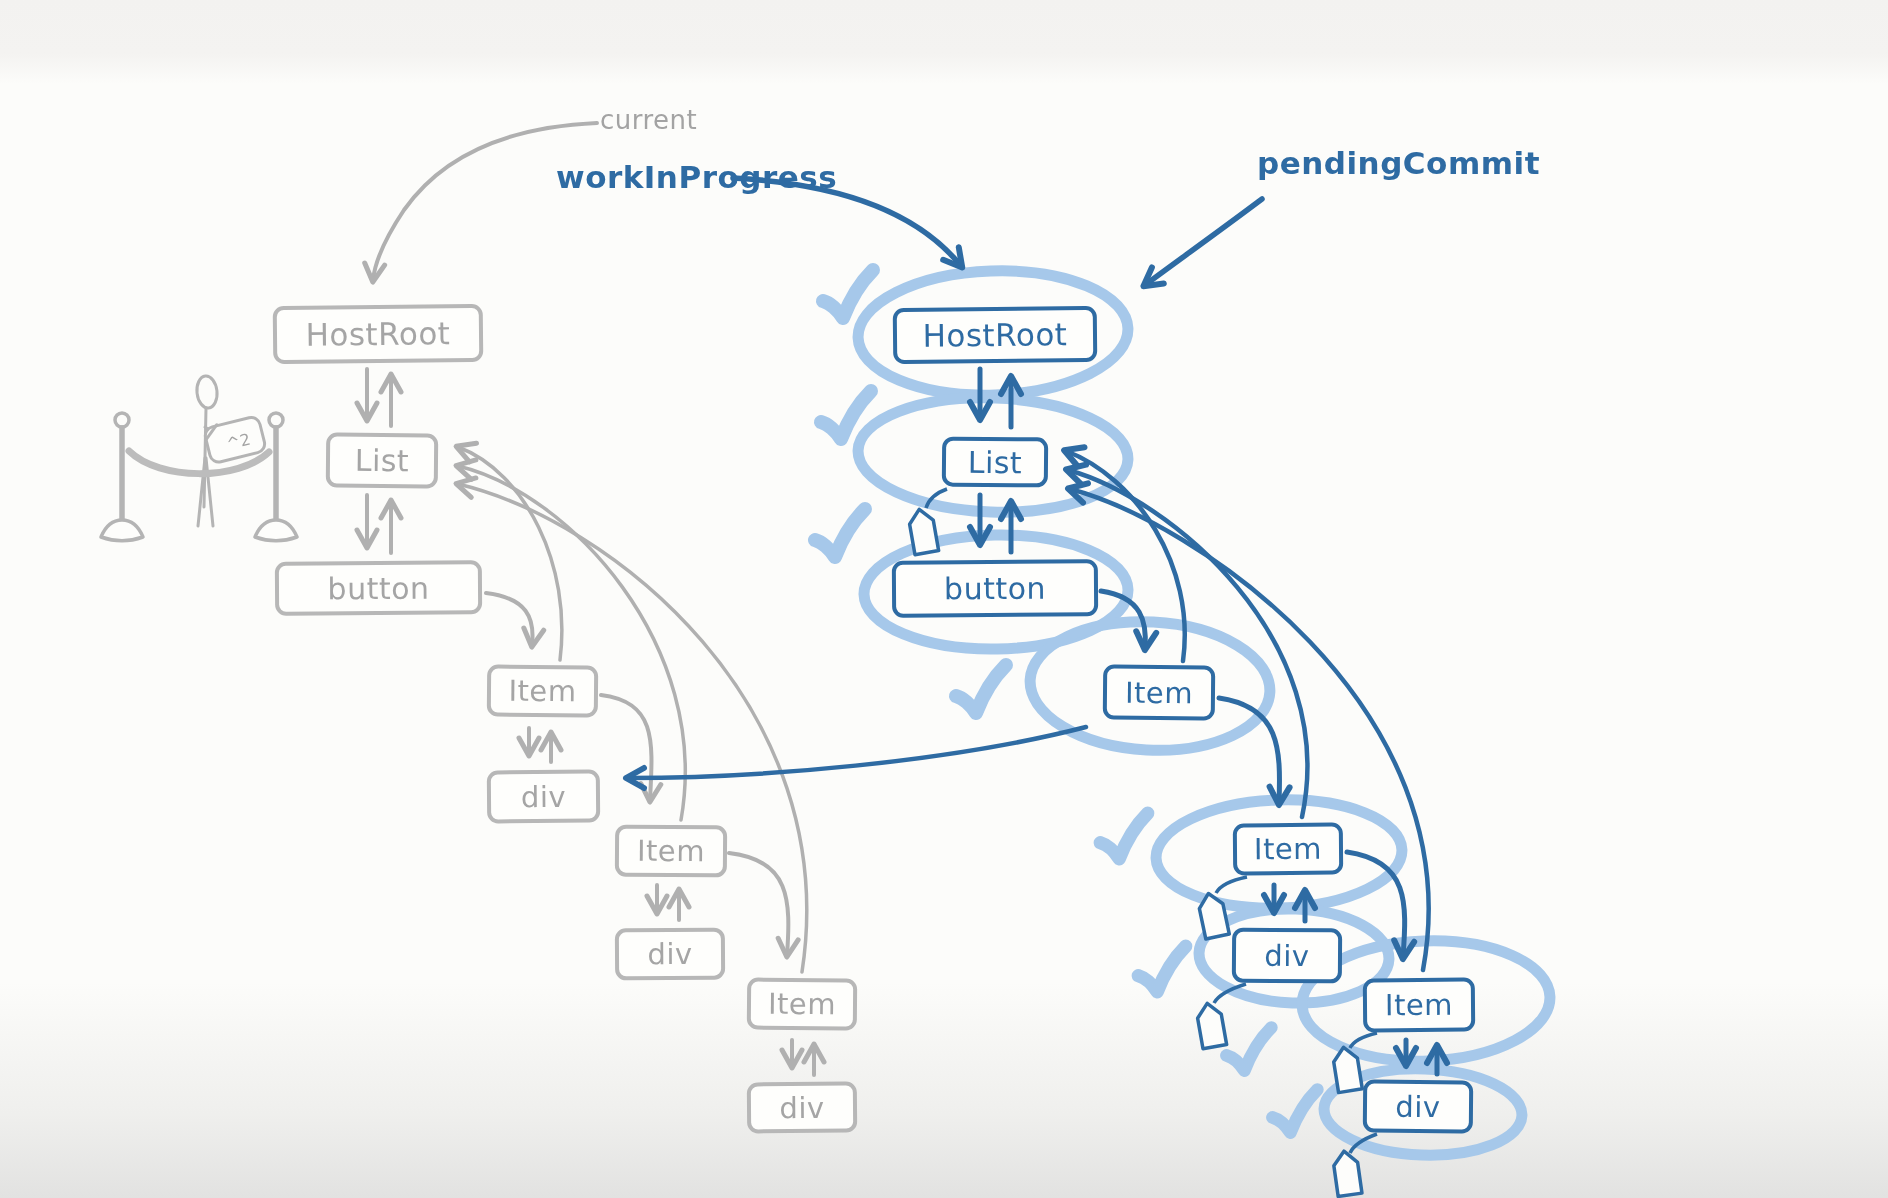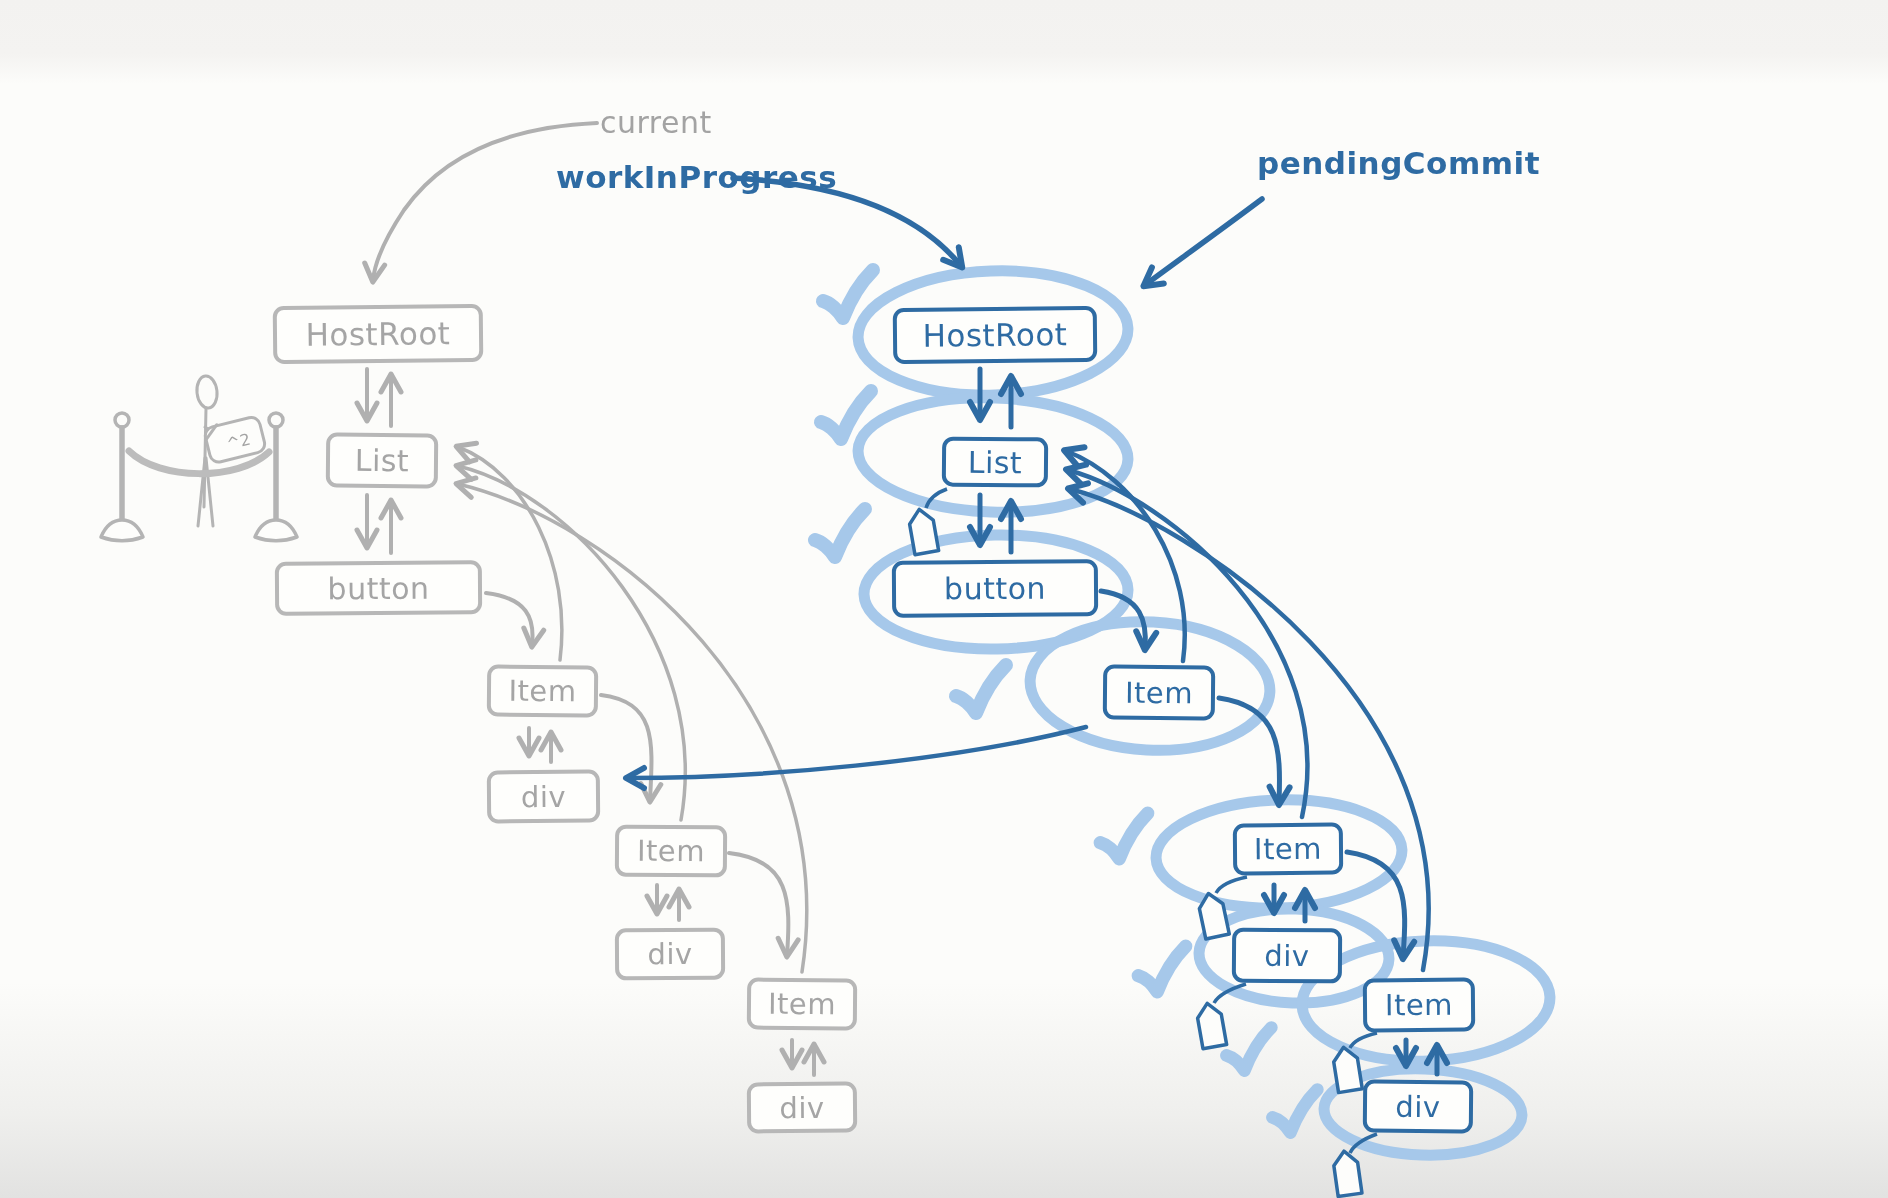--- a/index.html
+++ b/index.html
@@ -10,21 +10,21 @@
   }
   .stage{position:relative;width:1888px;height:1198px;}
   .art{position:absolute;left:0;top:0;width:1888px;height:1198px;}
   .node{
     position:absolute;display:flex;align-items:center;justify-content:center;
     background:#fefefc;border-radius:11px;letter-spacing:.5px;box-sizing:border-box;
   }
   .node.gray{border:4px solid #b7b7b7;color:#a5a5a5;font-weight:400;}
   .node.blue{border:4px solid #2e6ba3;color:#2e6ba3;font-weight:500;}
   .callout{position:absolute;letter-spacing:.5px;white-space:nowrap;}
-  .callout.gray{color:#a3a3a3;font-size:30px;}
+  .callout.gray{color:#a3a3a3;font-size:26px;}
   .callout.blue{color:#2e6ba3;font-size:31px;font-weight:600;}
 </style>
 </head>
 <body>
 
 <div class="stage">
 
   <svg class="art" viewBox="0 0 1888 1198">
     <defs>
       <marker id="ah-gray" markerUnits="userSpaceOnUse" markerWidth="34" markerHeight="34" refX="23" refY="17" orient="auto">

